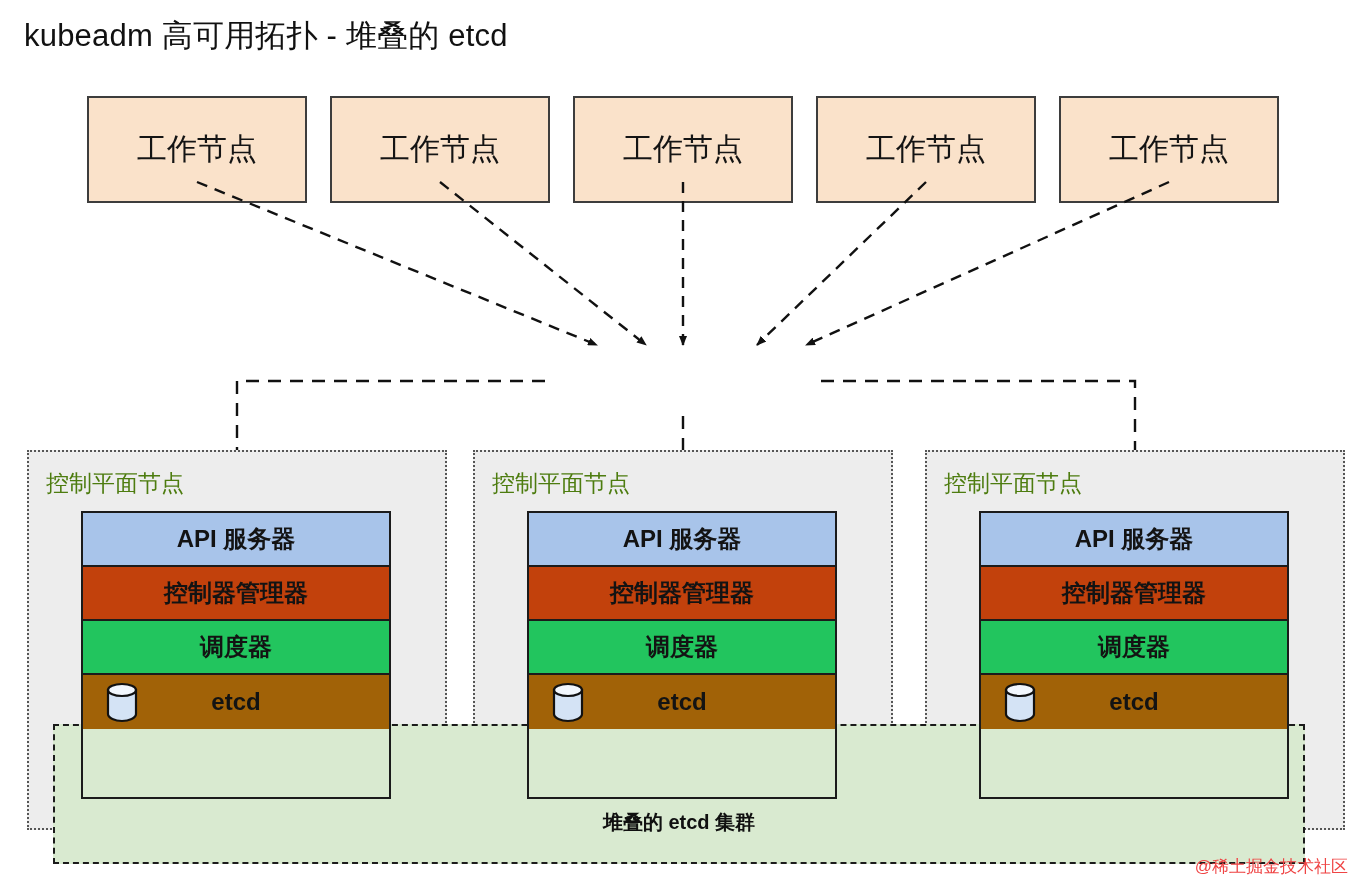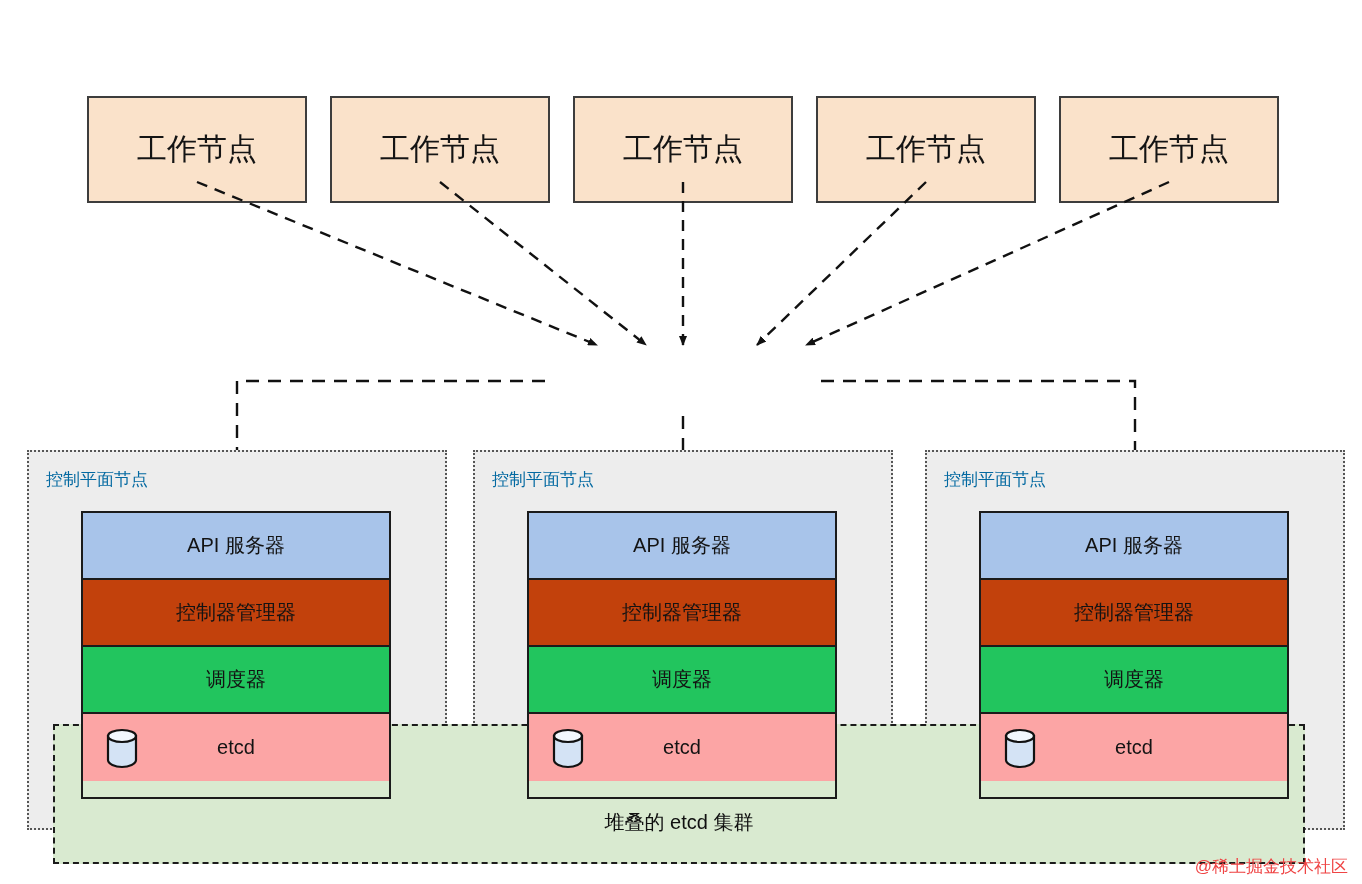--- a/index.html
+++ b/index.html
@@ -76,49 +76,50 @@
     width: 420px;
     height: 380px;
     background: #ededed;
     border: 2px dotted #555555;
     box-sizing: border-box;
   }
   .cp-node-label {
     position: absolute;
     left: 17px;
     top: 16px;
-    font-size: 17px;
-    color: #0369a1;
+    font-size: 23px;
+    color: #4d7c0f;
     white-space: nowrap;
   }
 
   .cp-stack {
     position: absolute;
     top: 511px;
     width: 310px;
     height: 288px;
     border: 2px solid #1b1b1b;
     box-sizing: border-box;
     z-index: 3;
   }
   .cp-row {
     position: relative;
-    height: 67px;
+    height: 54px;
     box-sizing: border-box;
     display: flex;
     align-items: center;
     justify-content: center;
-    font-size: 20px;
+    font-size: 24px;
     color: #131313;
     border-bottom: 2px solid #1b1b1b;
+    font-weight: bold;
   }
   .cp-row.apiserver { background: #a8c4ea; }
   .cp-row.ctrlmgr   { background: #c2410c; }
   .cp-row.scheduler { background: #22c55e; }
-  .cp-row.etcd      { background: #fca5a5; border-bottom: none; }
+  .cp-row.etcd      { background: #a16207; border-bottom: none; }
 
   .db-icon {
     position: absolute;
     left: 22px;
     top: 50%;
     transform: translateY(-50%);
     width: 34px;
     height: 42px;
   }
 
@@ -134,37 +135,39 @@
     z-index: 1;
   }
   .etcd-cluster-label {
     position: absolute;
     left: 0;
     right: 0;
     bottom: 26px;
     text-align: center;
     font-size: 20px;
     color: #101010;
+    font-weight: bold;
   }
 
   .watermark {
     position: absolute;
     right: 14px;
     bottom: 6px;
     font-size: 17px;
     color: #ef4444;
     white-space: nowrap;
     z-index: 8;
   }
 </style>
 </head>
 <body>
 
 <div id="canvas">
 
+  <div class="title">kubeadm 高可用拓扑 - 堆叠的 etcd</div>
 
   <div class="worker-node" style="left:87px;  top:96px;">
       <span>工作节点</span>
     </div>
   <div class="worker-node" style="left:330px; top:96px;">
       <span>工作节点</span>
     </div>
   <div class="worker-node" style="left:573px; top:96px;">
       <span>工作节点</span>
     </div>

